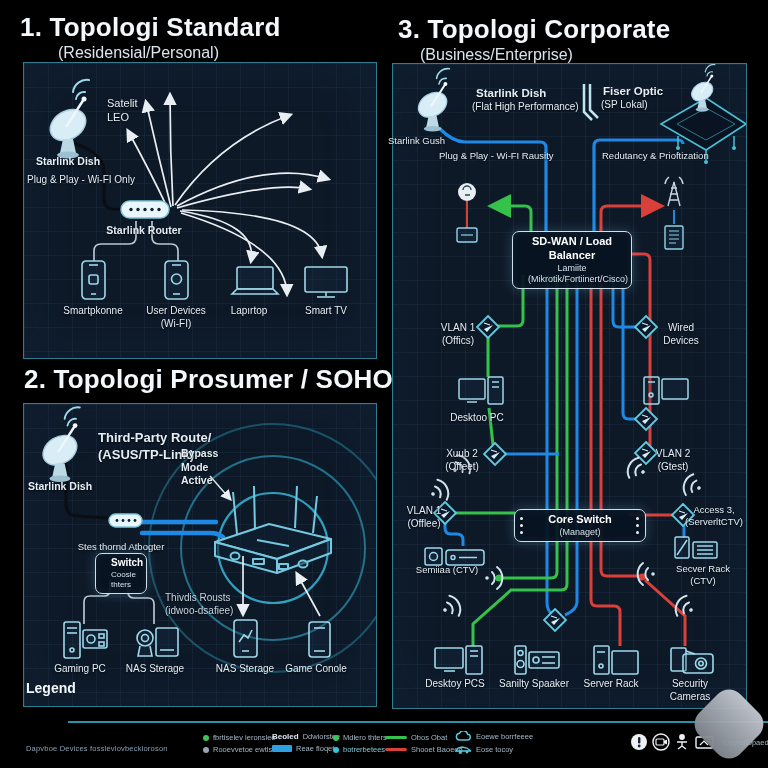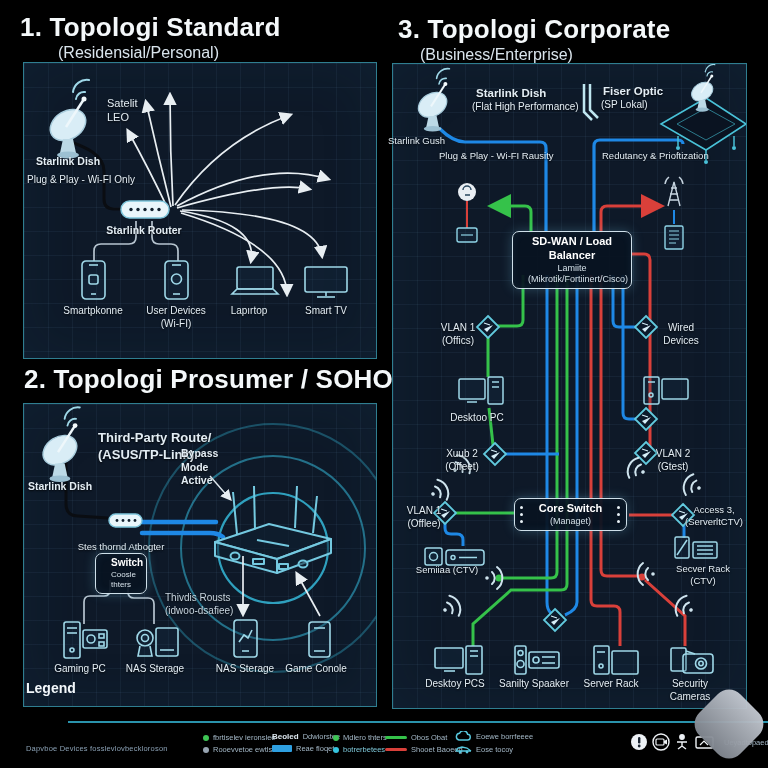--- a/index.html
+++ b/index.html
@@ -451,21 +451,21 @@
   <div class="lbl b left" style="left:603px;top:84px;font-size:11.5px">Fiser Optic</div>
   <div class="lbl left" style="left:601px;top:98px">(SP Lokal)</div>
   <div class="lbl left sm" style="left:388px;top:135px">Starlink Gush</div>
   <div class="lbl left sm" style="left:439px;top:150px">Plug &amp; Play - Wi-FI Rausity</div>
   <div class="lbl left sm" style="left:602px;top:150px">Redutancy &amp; Prioftization</div>
   <div class="nbox" style="left:512px;top:231px;width:120px">
     <div class="t">SD-WAN / Load Balancer</div>
     <div class="s">Lamiite</div>
     <div class="s">(Mikrotik/Fortiinert/Cisco)</div>
   </div>
-  <div class="nbox" style="left:514px;top:498px;width:113px">
+  <div class="nbox" style="left:514px;top:509px;width:132px">
     <span class="portdots" style="left:5px">
         <span></span>
         <span></span>
         <span></span>
       </span>
     <span class="portdots" style="right:5px">
         <span></span>
         <span></span>
         <span></span>
       </span>

